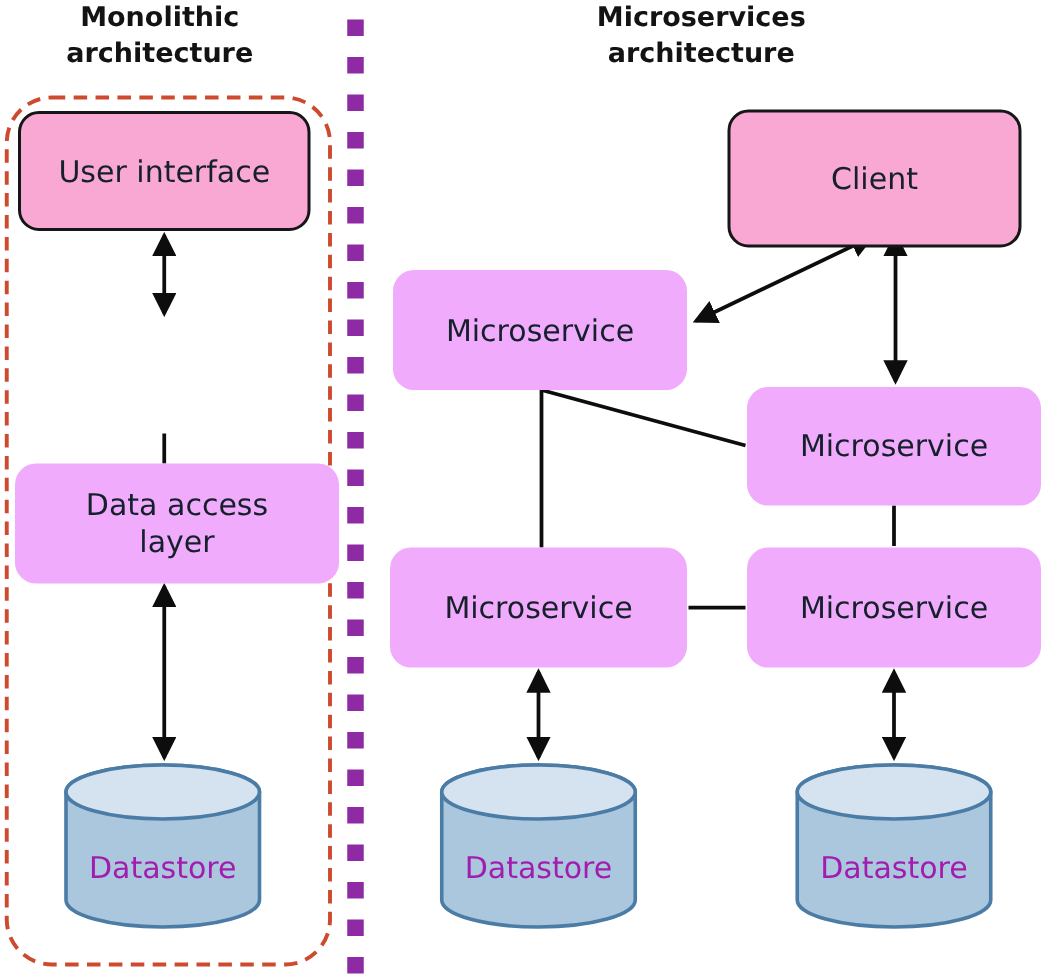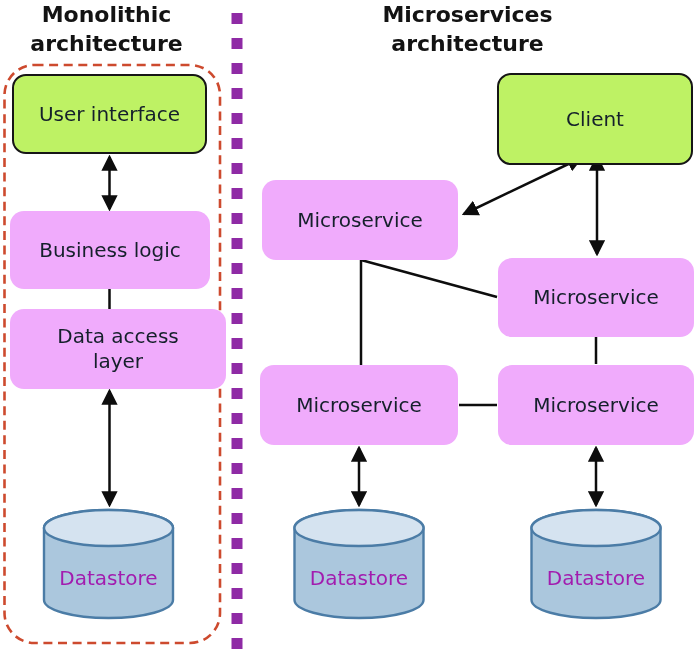--- a/index.html
+++ b/index.html
@@ -2,29 +2,29 @@
 <html><head>
 <meta charset="utf-8">
 <style>
   html,body{margin:0;padding:0;background:#ffffff;}
   .canvas{
     position:relative;width:696px;height:650px;background:#ffffff;
     overflow:hidden;font-family:"DejaVu Sans",sans-serif;
   }
   .layer{position:absolute;left:0;top:0;width:696px;height:650px;}
   .title{
-    position:absolute;text-align:center;font-weight:bold;font-size:22px;
+    position:absolute;text-align:center;font-weight:bold;font-size:18px;
     line-height:1.32;color:#131313;white-space:pre-line;
   }
   .box{
     position:absolute;display:flex;align-items:center;justify-content:center;
     text-align:center;border-radius:14px;font-size:20px;color:#15202b;
     line-height:1.25;box-sizing:border-box;
   }
-  .cream{background:#bef264;border:2.5px solid #161616;}
+  .cream{background:#f9a8d4;border:2.5px solid #161616;}
   .blue{background:#f0abfc;}
   .wrap-narrow{display:inline-block;width:150px;}
   .ds-label{
     position:absolute;width:150px;text-align:center;font-size:20px;
     color:#a21caf;line-height:28px;height:28px;
   }
   svg .edge{stroke:#0d0d0d;stroke-width:2.5;fill:none;}
   svg .boundary{stroke:#cd4a2e;stroke-width:2.6;fill:none;stroke-dasharray:9 5.6;}
   svg .divider{stroke:#8f2aa5;stroke-width:11;fill:none;stroke-dasharray:11 14;}
   svg .cyl-body{fill:#abc7dd;stroke:#4b7ca6;stroke-width:2.4;}
@@ -69,29 +69,26 @@
   </svg>
 
   <div class="title" style="left:0;top:2;width:213px;">Monolithic
 architecture</div>
   <div class="title" style="left:250px;top:2;width:435px;">Microservices
 architecture</div>
 
   <div class="box cream" style="left:12px;top:74px;width:195px;height:80px;">
     <span>User interface</span>
   </div>
-  <div class="box blue" style="left:10px;top:211px;width:200px;height:78px;">
-    <span>Business logic</span>
-  </div>
   <div class="box blue" style="left:10px;top:309px;width:216px;height:80px;">
     <span class="wrap-narrow">Data access layer</span>
   </div>
   <div class="ds-label" style="left:33.5px;top:564px;">Datastore</div>
 
-  <div class="box cream" style="left:497px;top:73px;width:196px;height:92px;">
+  <div class="box cream" style="left:485px;top:73px;width:196px;height:92px;">
     <span>Client</span>
   </div>
   <div class="box blue" style="left:262px;top:180px;width:196px;height:80px;">
     <span>Microservice</span>
   </div>
   <div class="box blue" style="left:498px;top:258px;width:196px;height:79px;">
     <span>Microservice</span>
   </div>
   <div class="box blue" style="left:260px;top:365px;width:198px;height:80px;">
     <span>Microservice</span>

